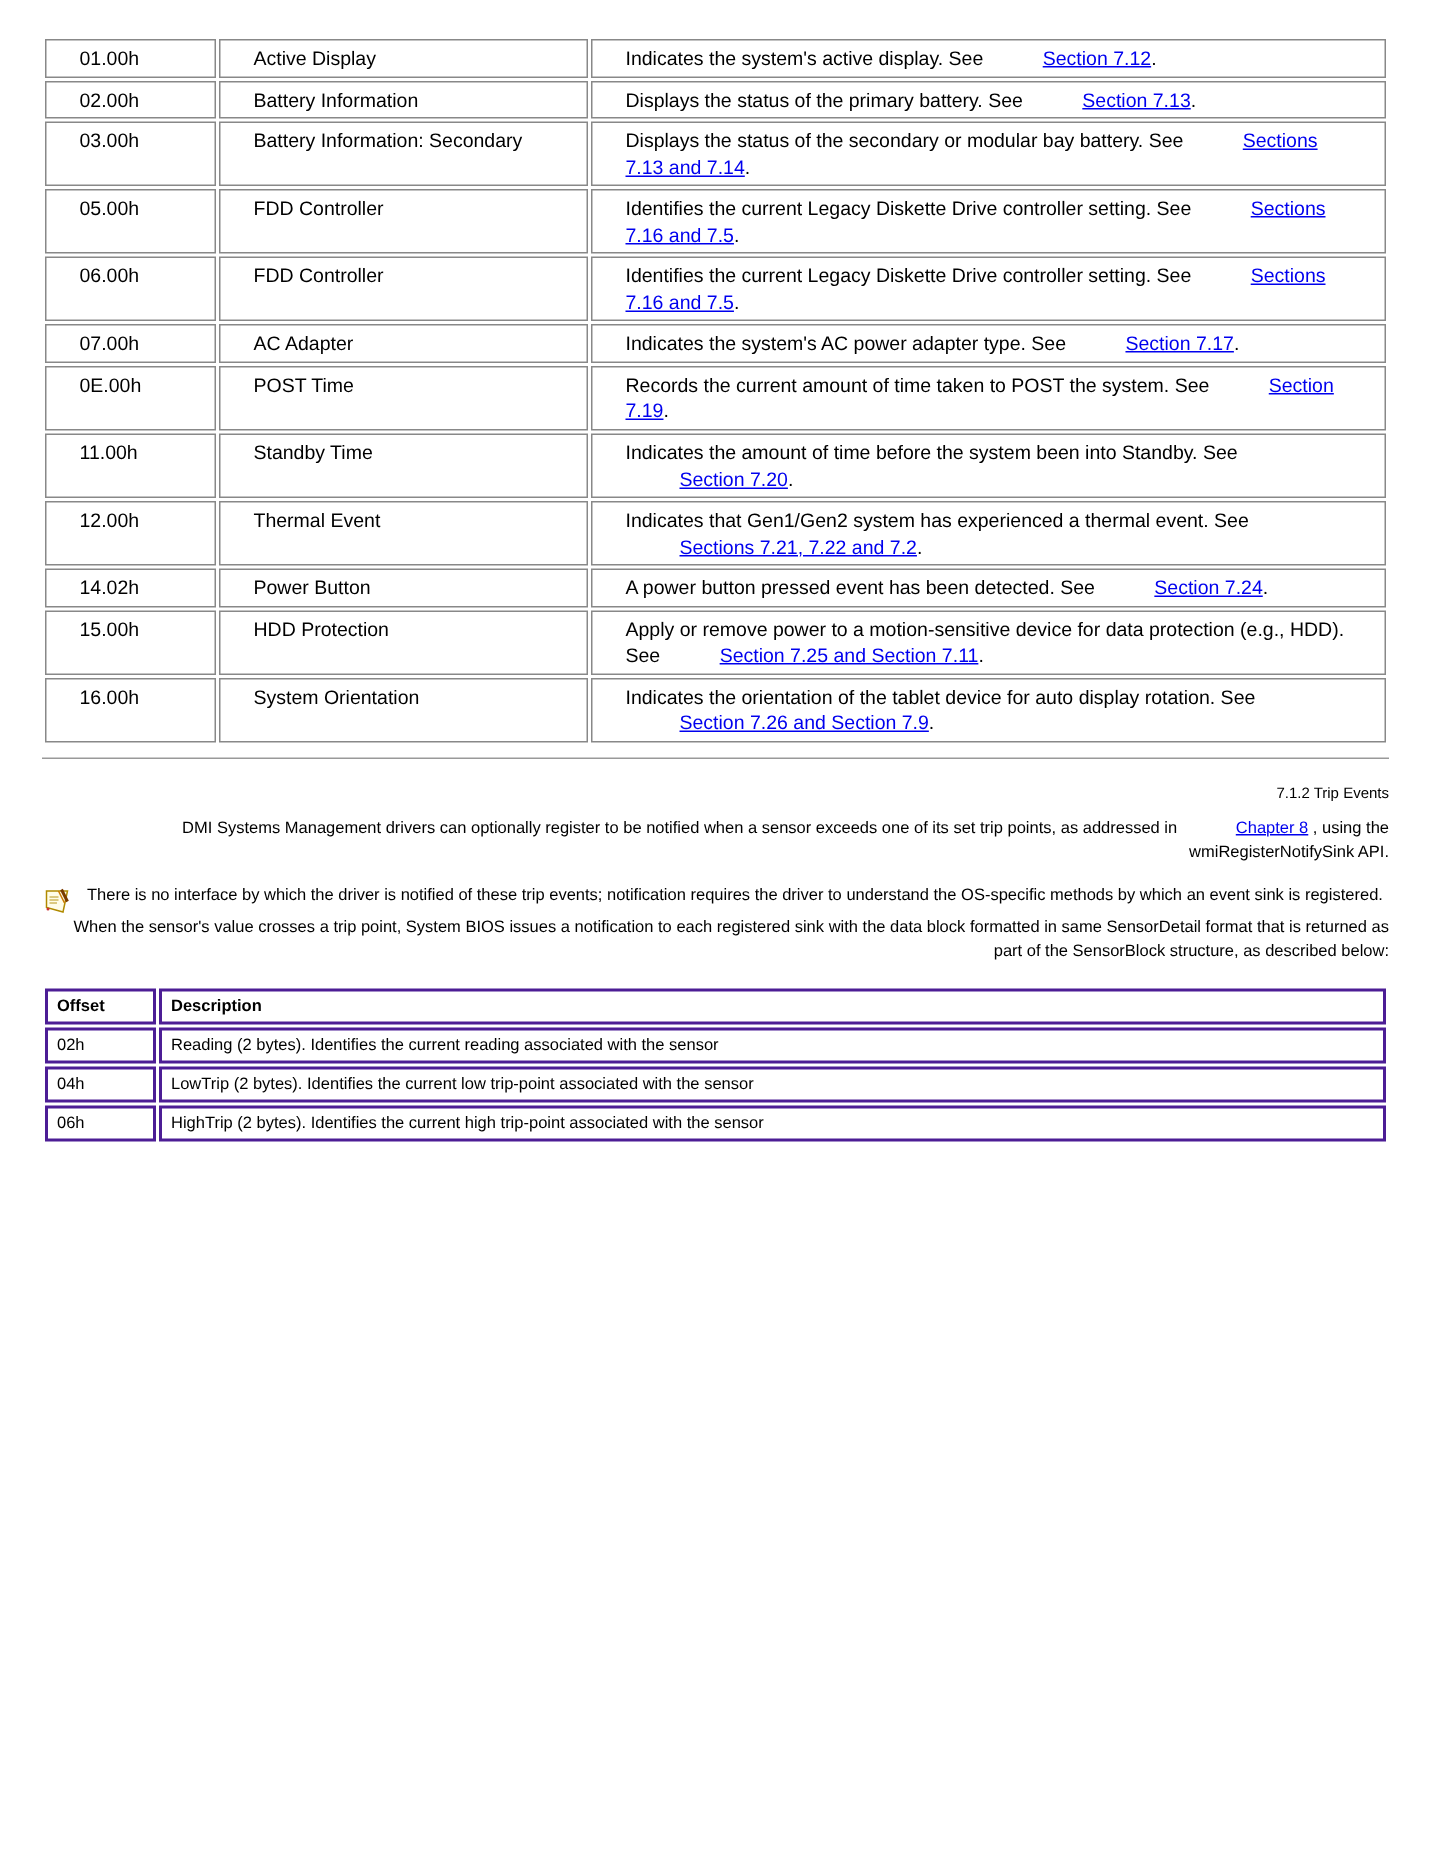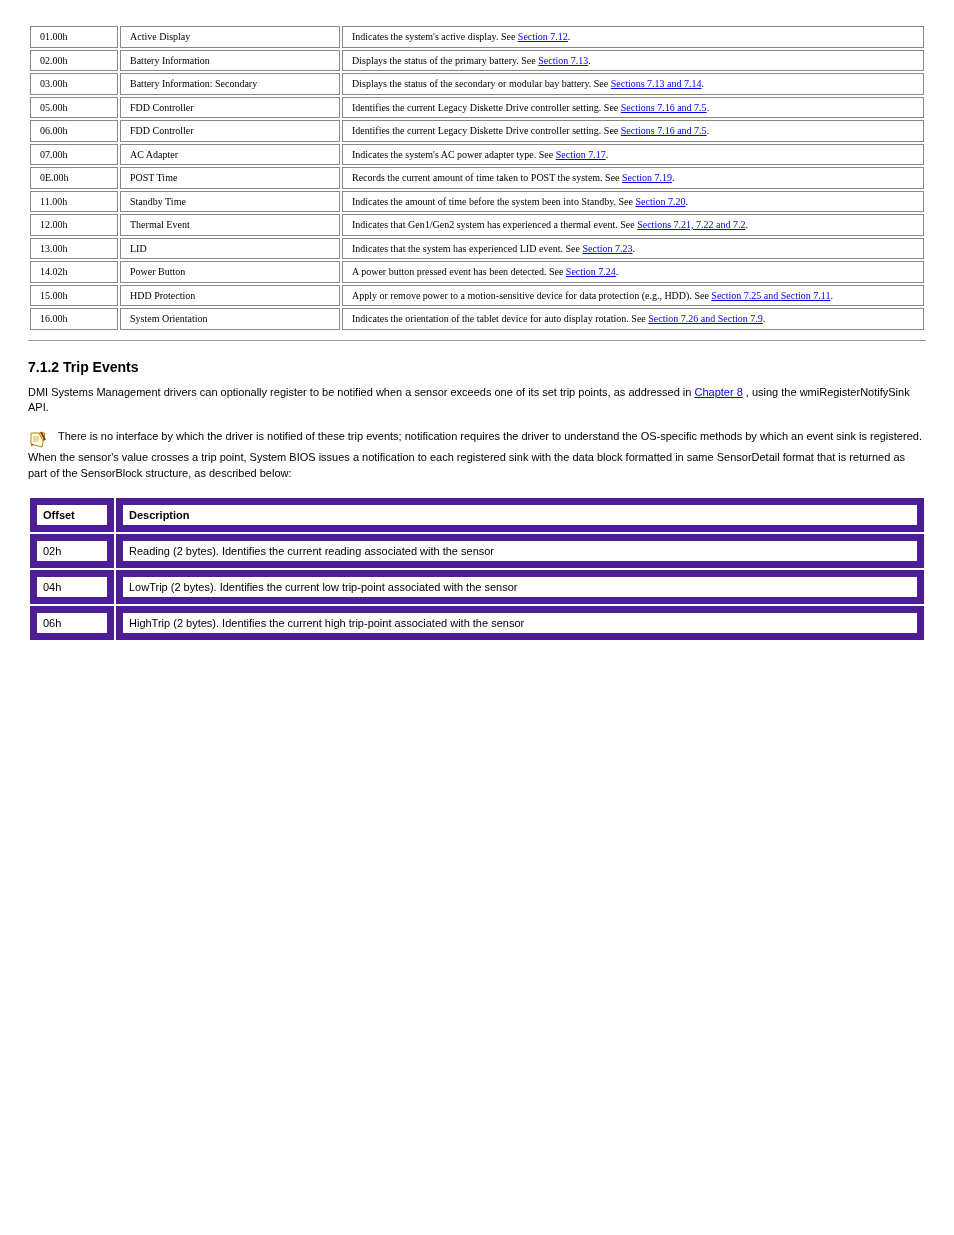--- a/index.html
+++ b/index.html
@@ -12,53 +12,54 @@
     width: 954px;
     box-sizing: border-box;
   }
   table.grid {
     border-collapse: separate;
     border-spacing: 2px;
     width: 100%;
   }
   table.grid td {
     border: 1px solid #888;
-    padding: 3px 9px;
+    padding: 3px 22px;
     vertical-align: top;
-    font-size: 10px;
+    font-size: 13px;
     line-height: 1.35;
-    font-family: Liberation Serif, serif;
   }
   .col1 { width: 68px; }
   .col2 { width: 200px; }
   .linklike {
     color: #0000ee;
     text-decoration: underline;
     cursor: pointer;
+    margin-left: 36px;
   }
   hr.sep {
     border: none;
     border-top: 1px solid #999;
     margin: 8px 0 18px 0;
   }
   h2.section {
-    font-size: 14px;
-    font-weight: bold;
+    font-size: 10px;
+    font-weight: normal;
     margin: 0 0 10px 0;
+    text-align: right;
   }
-  p.para { margin: 0 0 14px 0; line-height: 1.45; }
+  p.para { margin: 0 0 14px 0; line-height: 1.45; text-align: right; }
   .note-row { display: flex; align-items: flex-start; gap: 10px; margin-bottom: 0; }
   .note-icon svg { display: block; }
   table.grid2 {
     border-collapse: separate;
     border-spacing: 2px;
     width: 100%;
   }
   table.grid2 td, table.grid2 th {
-    border: 7px solid #4c1d95;
+    border: 2px solid #4c1d95;
     padding: 4px 6px;
     font-size: 11px;
     vertical-align: top;
     text-align: left;
     margin-left: 44px;
   }
   table.grid2 th { font-weight: bold; }
   .colA { width: 58px; }
 </style>
 </head>
@@ -103,25 +104,20 @@
       </tr>
       <tr>
         <td class="col1">11.00h</td>
         <td class="col2">Standby Time</td>
         <td><span>Indicates the amount of time before the system been into Standby. See </span><span class="linklike">Section 7.20</span><span>.</span></td>
       </tr>
       <tr>
         <td class="col1">12.00h</td>
         <td class="col2">Thermal Event</td>
         <td><span>Indicates that Gen1/Gen2 system has experienced a thermal event. See </span><span class="linklike">Sections 7.21, 7.22 and 7.2</span><span>.</span></td>
-      </tr>
-      <tr>
-        <td class="col1">13.00h</td>
-        <td class="col2">LID</td>
-        <td><span>Indicates that the system has experienced LID event. See </span><span class="linklike">Section 7.23</span><span>.</span></td>
       </tr>
       <tr>
         <td class="col1">14.02h</td>
         <td class="col2">Power Button</td>
         <td><span>A power button pressed event has been detected. See </span><span class="linklike">Section 7.24</span><span>.</span></td>
       </tr>
       <tr>
         <td class="col1">15.00h</td>
         <td class="col2">HDD Protection</td>
         <td><span>Apply or remove power to a motion-sensitive device for data protection (e.g., HDD). See </span><span class="linklike">Section 7.25 and Section 7.11</span><span>.</span></td>

